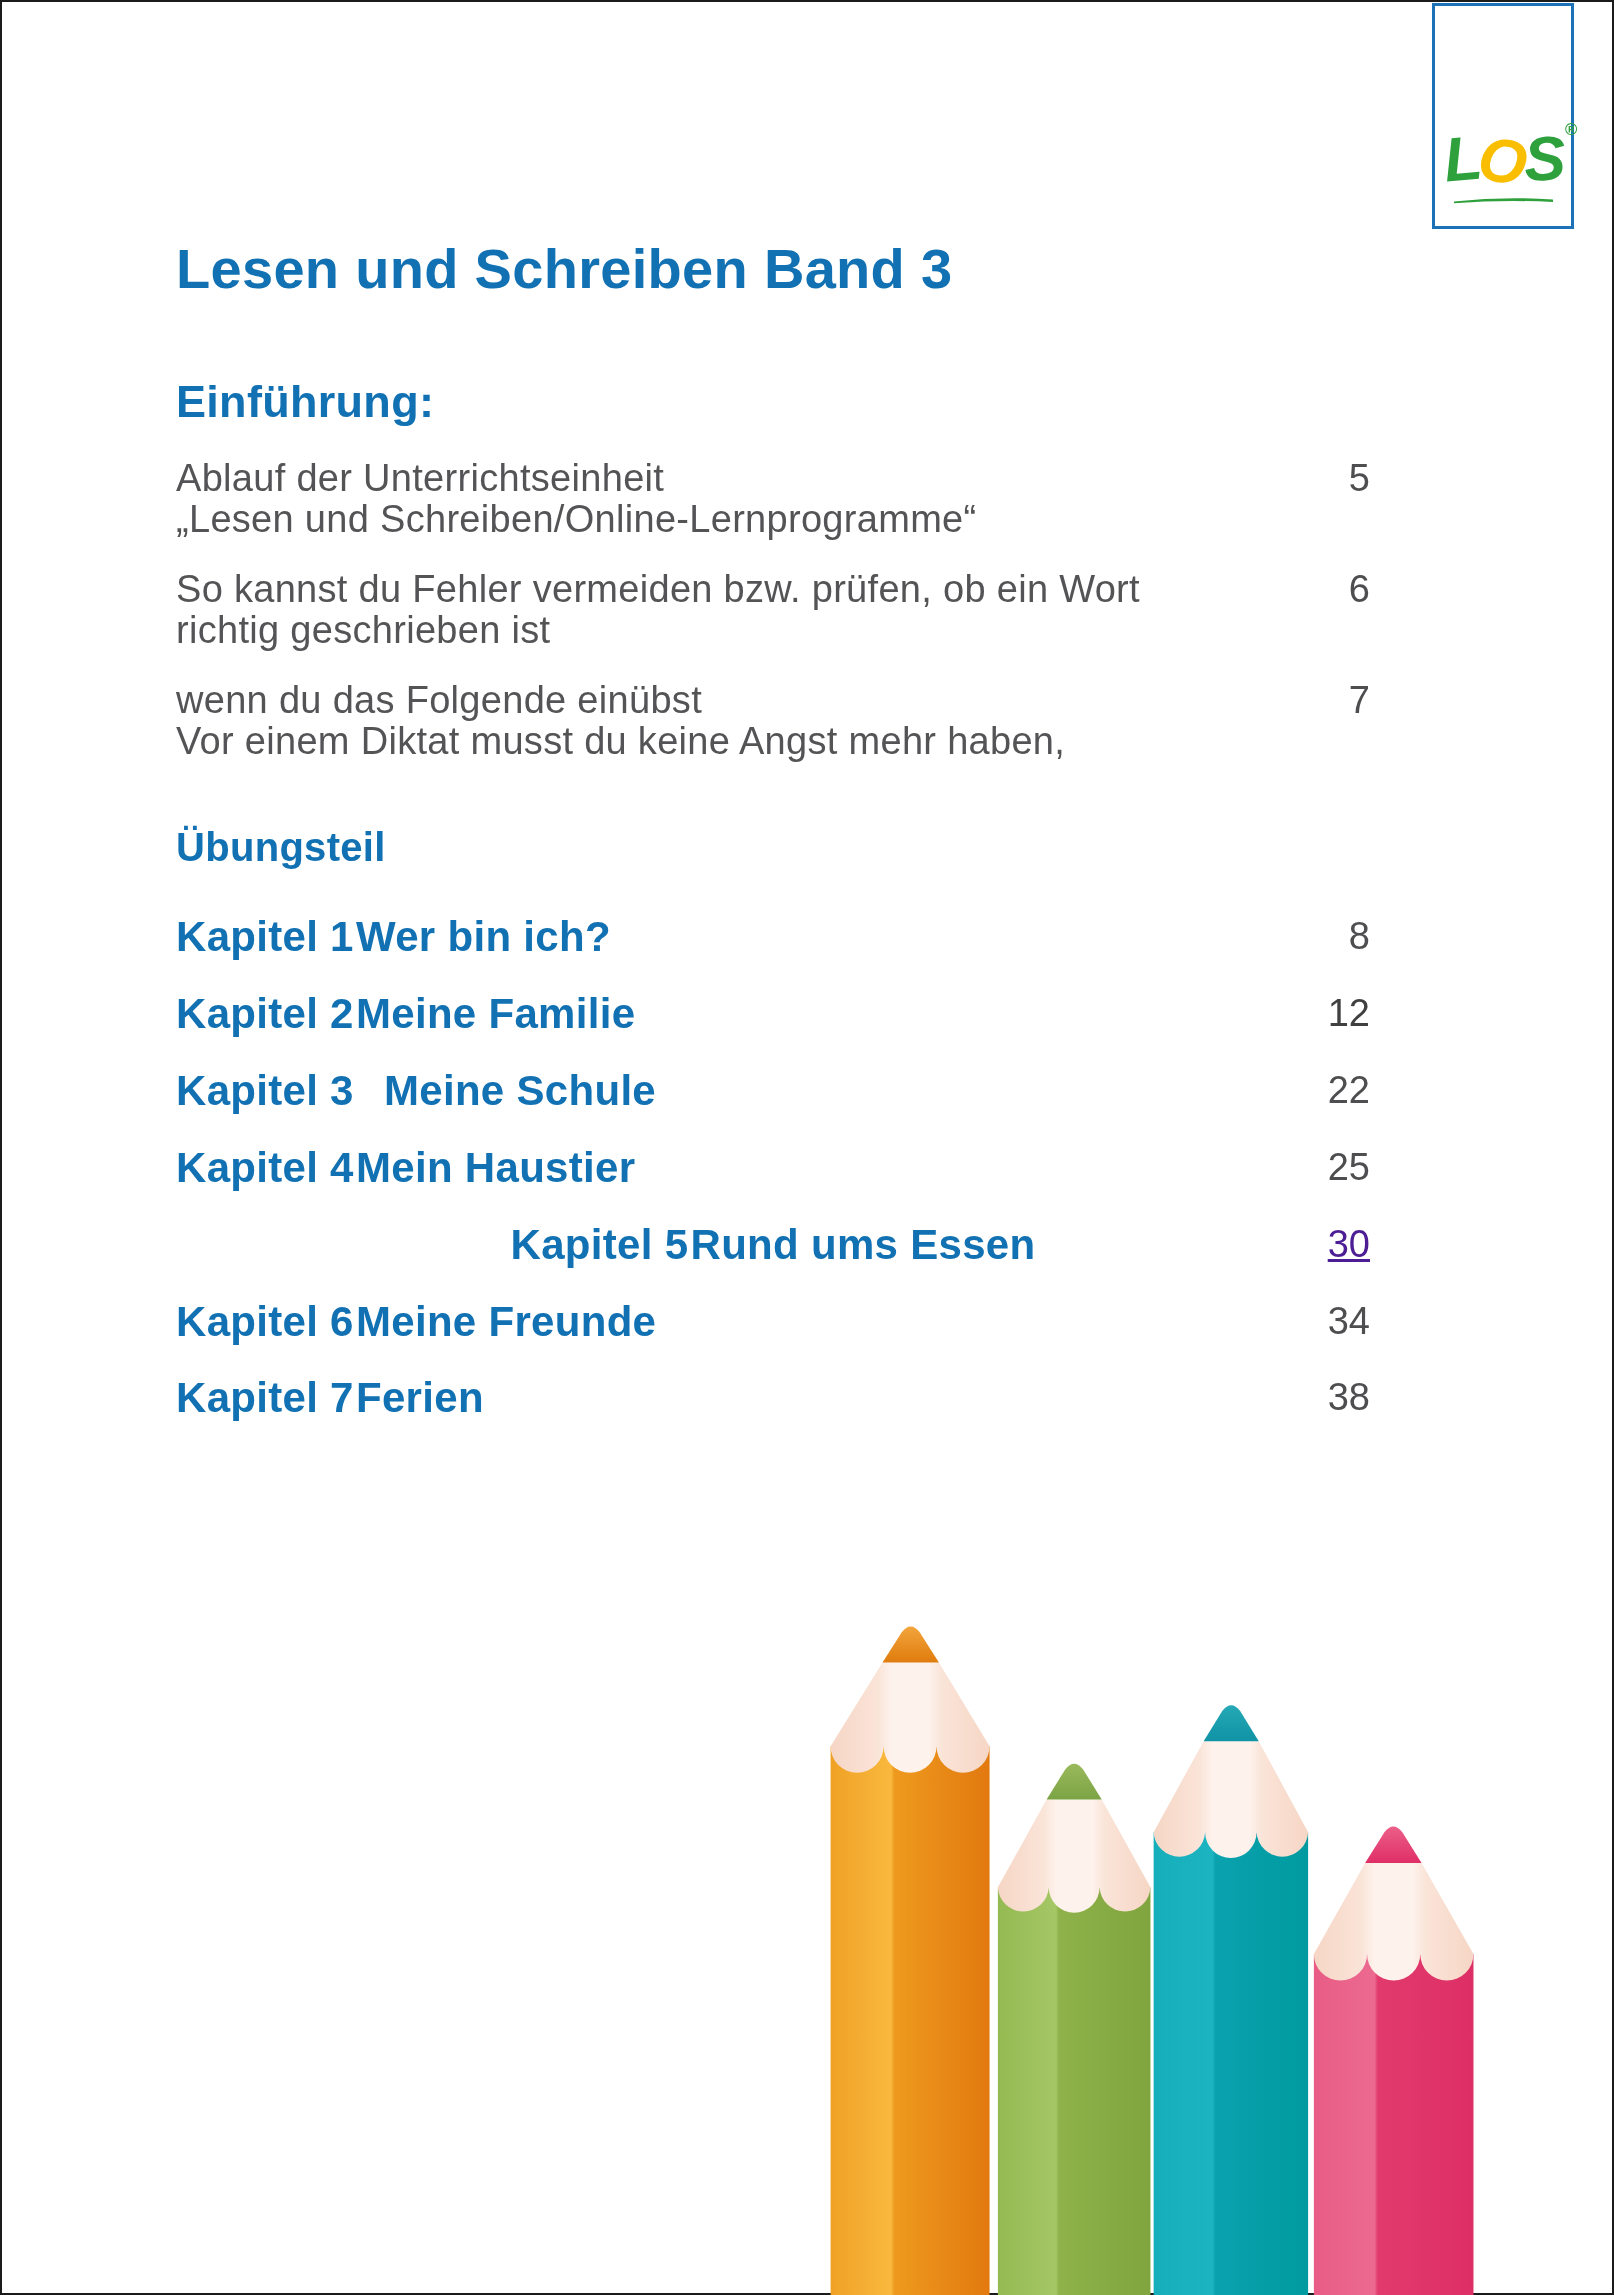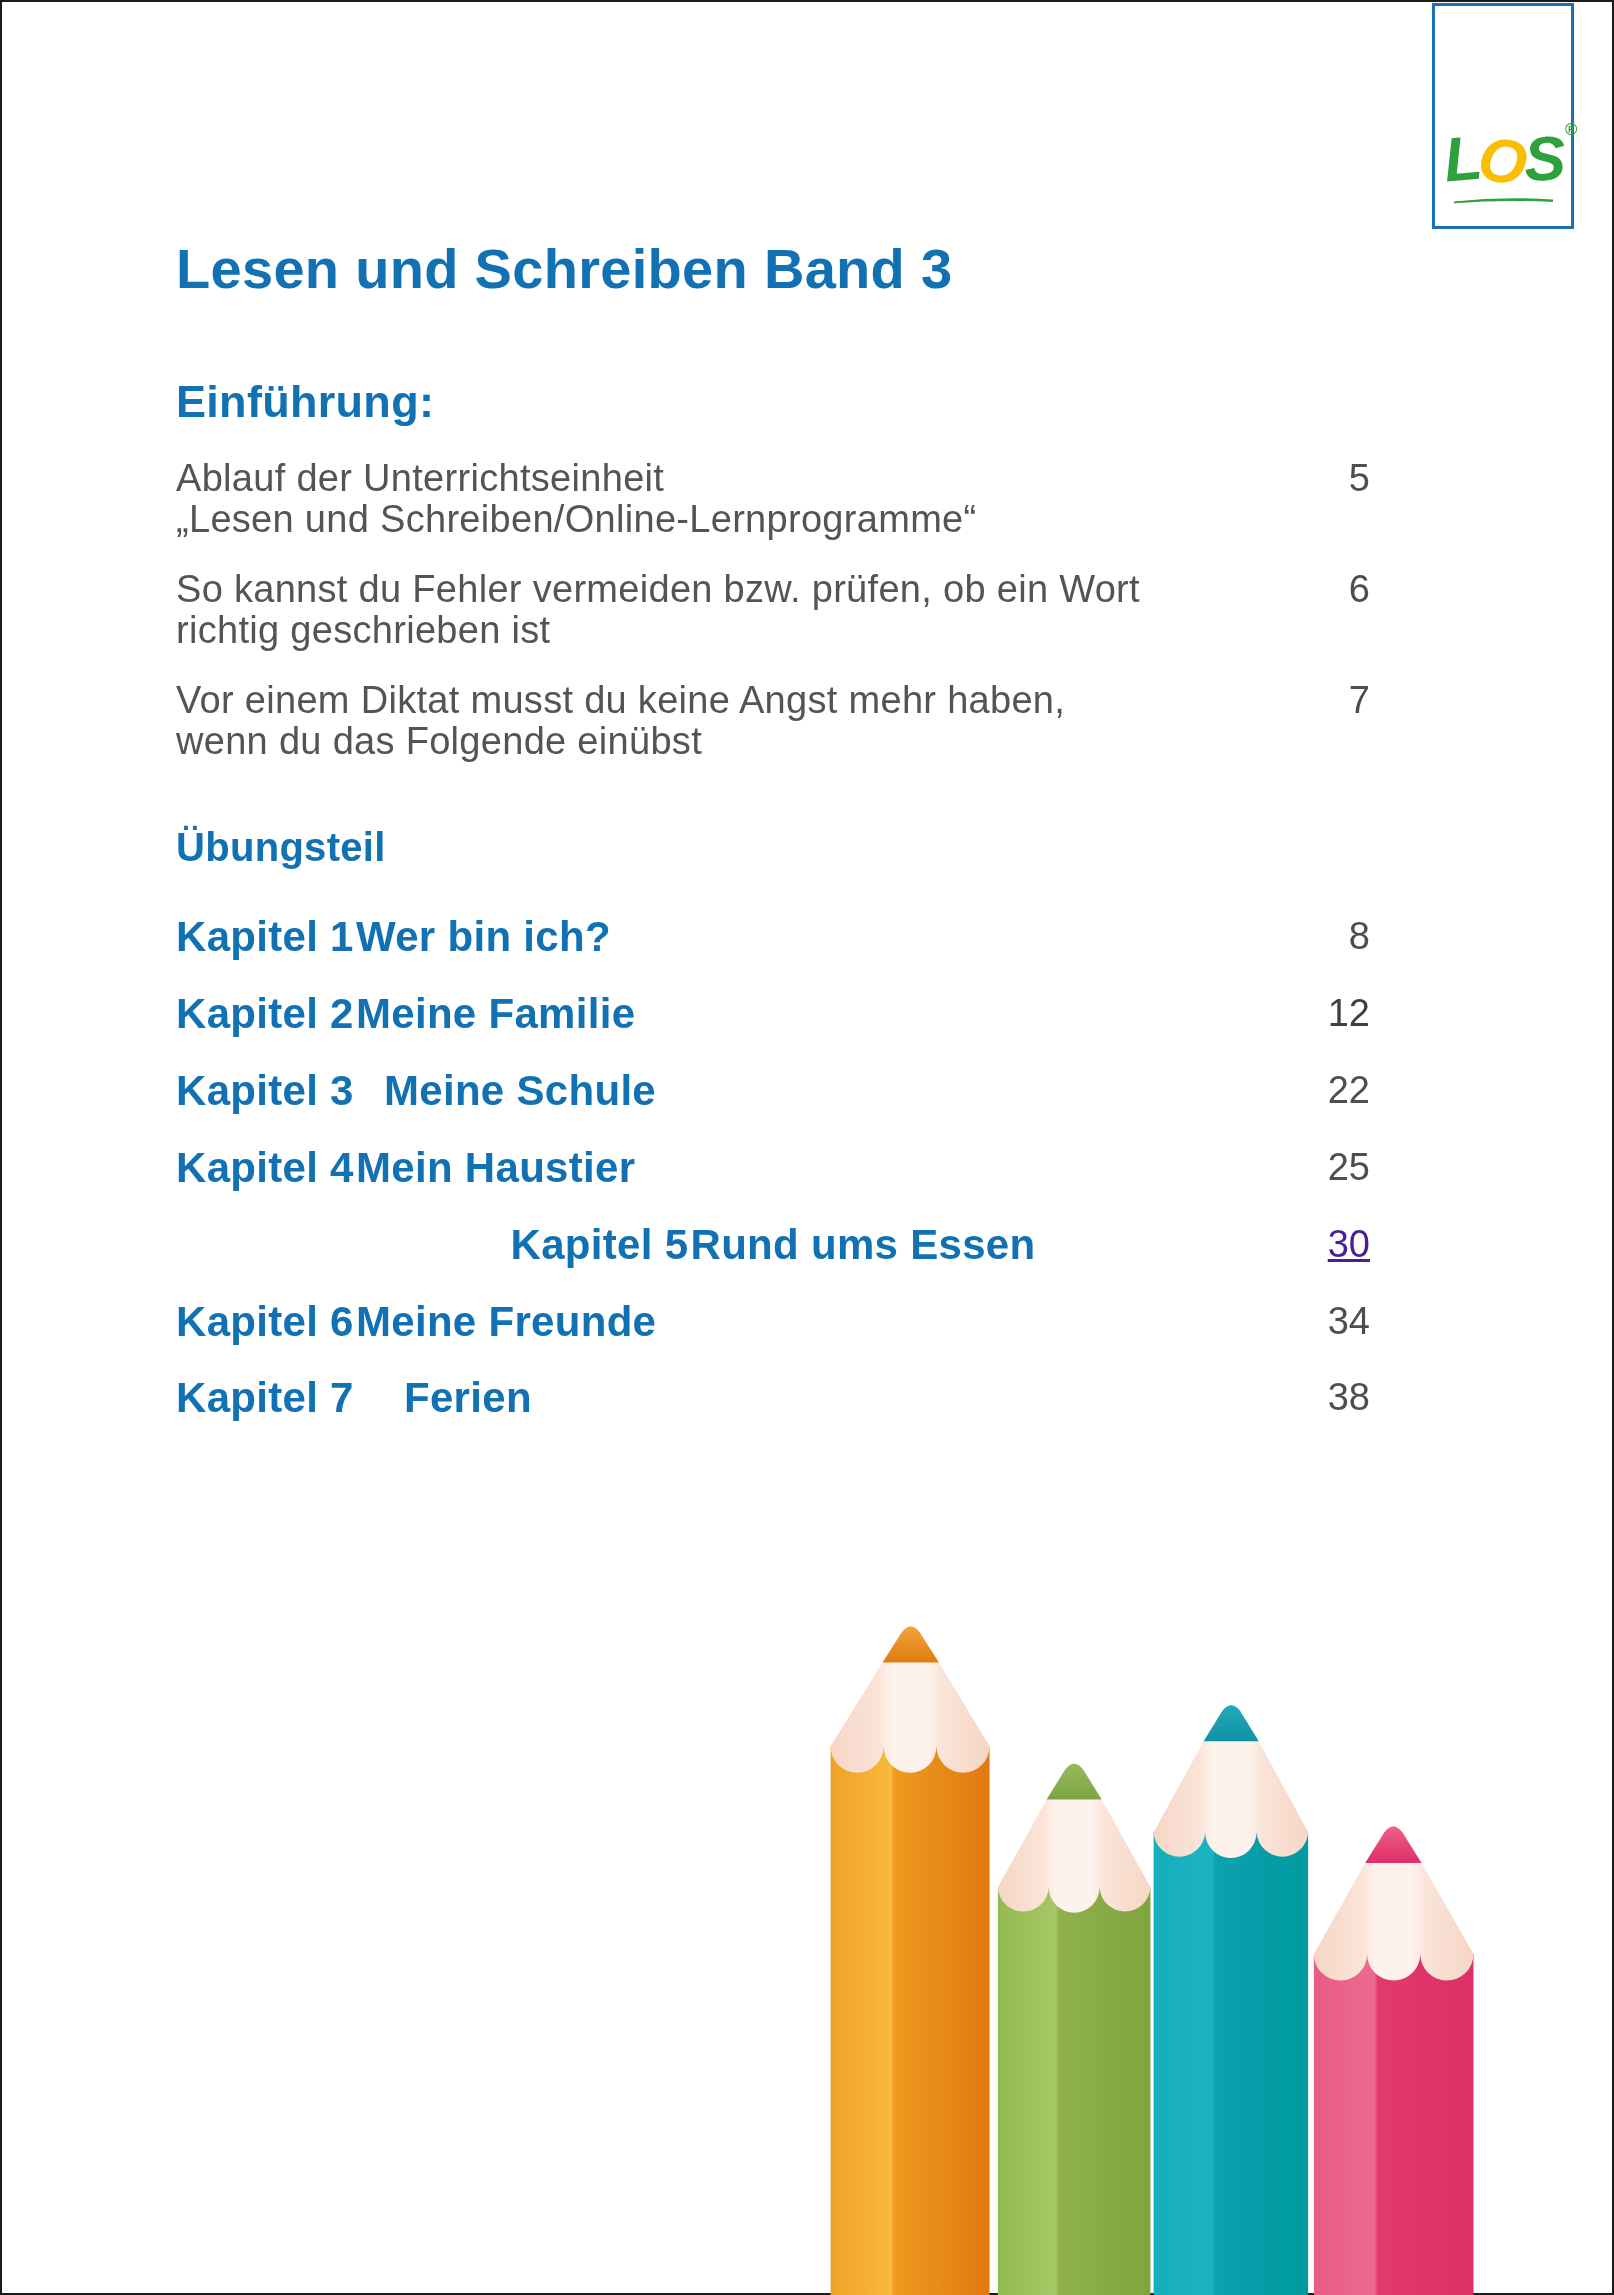--- a/index.html
+++ b/index.html
@@ -81,22 +81,22 @@
     <div>Ablauf der Unterrichtseinheit</div>
     <div>„Lesen und Schreiben/Online-Lernprogramme“</div>
     <div class="page-num" style="color:#4e4e51;">5</div>
   </div>
   <div class="entry-row" style="top:569px; color:#545457;">
     <div>So kannst du Fehler vermeiden bzw. prüfen, ob ein Wort</div>
     <div>richtig geschrieben ist</div>
     <div class="page-num" style="color:#4e4e51;">6</div>
   </div>
   <div class="entry-row" style="top:680px; color:#545457;">
+    <div>wenn du das Folgende einübst</div>
     <div>Vor einem Diktat musst du keine Angst mehr haben,</div>
-    <div>wenn du das Folgende einübst</div>
     <div class="page-num" style="color:#4e4e51;">7</div>
   </div>
 
   <div class="h-ueb" style="color:#1171b3;">Übungsteil</div>
 
   <div class="chap-row" style="top:913px; color:#1171b3;">
     <span class="chap-label">Kapitel 1</span>
     <span class="chap-title">Wer bin ich?</span>
     <span class="page-num" style="color:#4e4e51;">8</span>
   </div>
@@ -118,21 +118,21 @@
   <div class="chap-row" style="top:1221px; color:#1171b3;justify-content:center;">
     <span class="chap-label">Kapitel 5</span>
     <span class="chap-title">Rund ums Essen</span>
     <span class="page-num" style="color:#4c1d95;text-decoration:underline;">30</span>
   </div>
   <div class="chap-row" style="top:1298px; color:#1171b3;">
     <span class="chap-label">Kapitel 6</span>
     <span class="chap-title">Meine Freunde</span>
     <span class="page-num" style="color:#4e4e51;">34</span>
   </div>
-  <div class="chap-row" style="top:1374px; color:#1171b3;gap:48px;">
+  <div class="chap-row" style="top:1374px; color:#1171b3;">
     <span class="chap-label">Kapitel 7</span>
     <span class="chap-title">Ferien</span>
     <span class="page-num" style="color:#4e4e51;">38</span>
   </div>
 
   <svg class="pencils" width="648" height="673" viewBox="0 0 1010 1050">
     <defs>
       <linearGradient id="woodGrad" x1="0" y1="0" x2="1" y2="0">
         <stop offset="0" stop-color="#f6d6c5"></stop>
         <stop offset="0.30" stop-color="#fae4d8"></stop>

